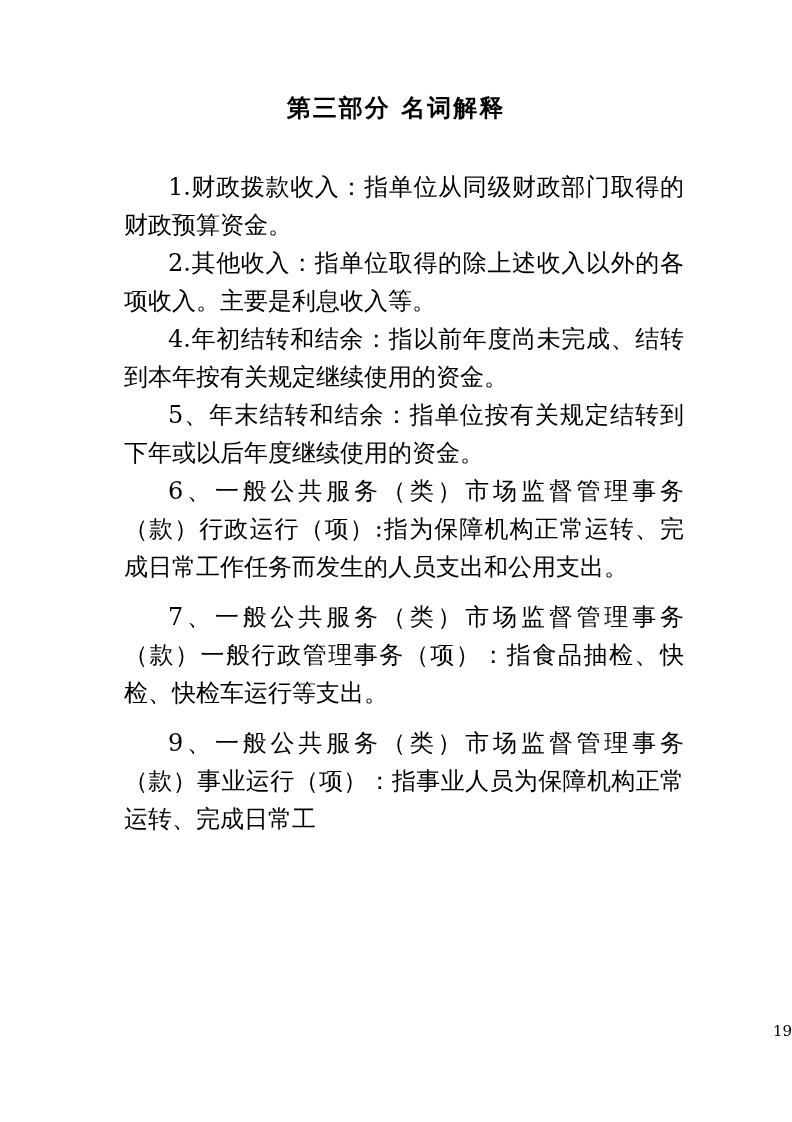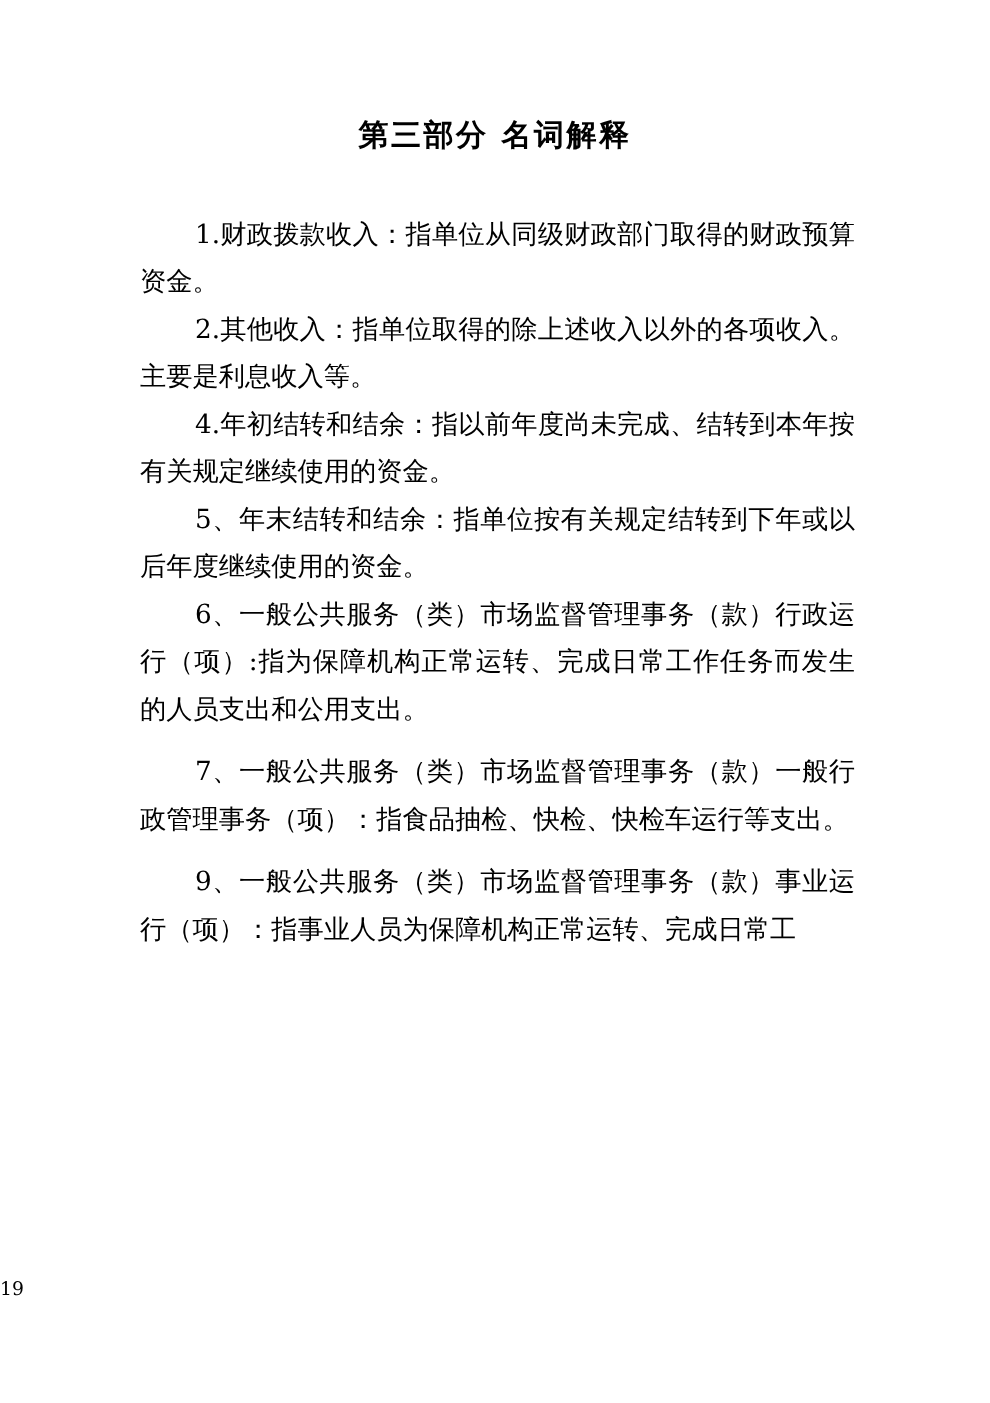--- a/index.html
+++ b/index.html
@@ -31,38 +31,38 @@
     letter-spacing: 2px;
     font-family: "DejaVu Serif", "Liberation Serif", serif;
   }
   .body-area {
     position: absolute;
     top: 168px;
     left: 112px;
     width: 572px;
   }
   .para {
-    font-size: 21px;
+    font-size: 24px;
     line-height: 38px;
     text-indent: 44px;
-    margin: 0 0 0 0;
+    margin: 0 0 0 12px;
     text-align: justify;
     text-justify: inter-ideograph;
     letter-spacing: 0px;
     word-break: break-all;
   }
   .para.spaced {
     margin-top: 12px;
   }
   .page-number {
     position: absolute;
     top: 1022px;
     left: 0;
     width: 792px;
-    text-align: left;
+    text-align: right;
     font-size: 15px;
     font-family: "DejaVu Serif", "Liberation Serif", serif;
   }
 </style>
 </head>
 <body>
 
 <div class="page">
 
   <div class="doc-title">第三部分  名词解释</div>

